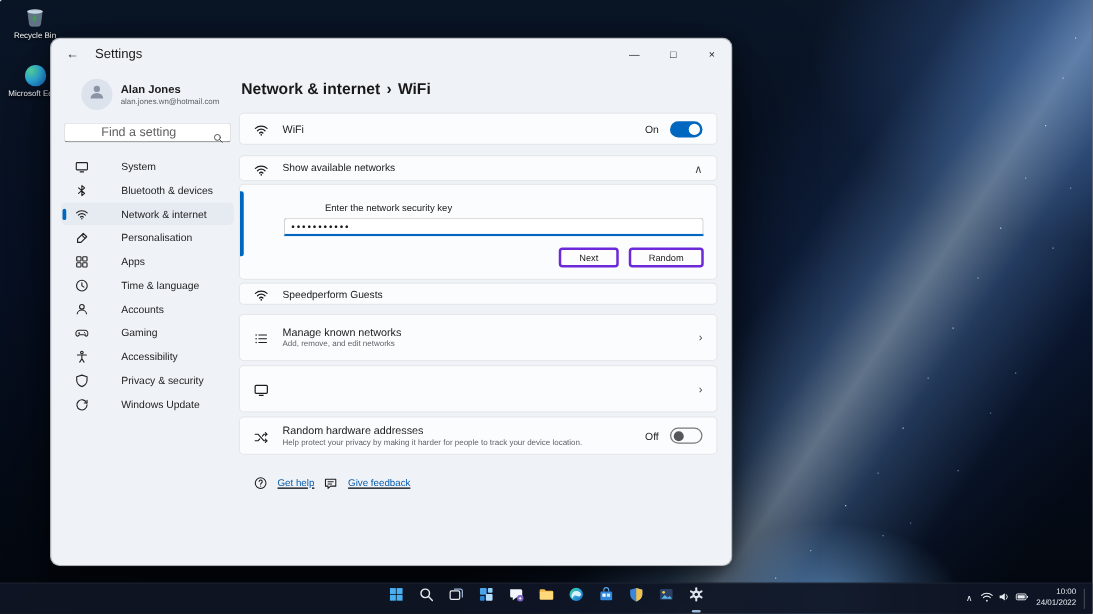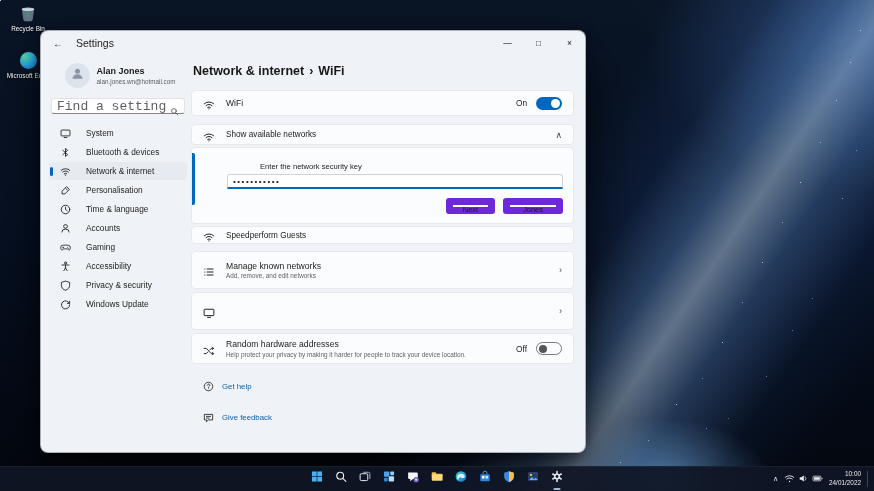--- a/index.html
+++ b/index.html
@@ -51,25 +51,25 @@
   
   .sidebar { width:150px; flex:0 0 auto; padding:2px 4px 0 8px; }
   .profile { display:flex; align-items:center; gap:7px; margin:6px 0 10px 4px;justify-content:center; }
   .avatar { width:25px; height:25px; border-radius:50%; background:#dde3ec; color:#8b94a5; display:grid; place-items:center; flex:0 0 auto; }
   .avatar svg { width:15px; height:15px; }
   .p-name { font-size:9px; font-weight:bold; color:#1b1b1b; line-height:1.25; }
   .p-email { font-size:6.3px; color:#5c6066; }
 
   .searchbox { margin:0 2px 10px 2px; height:16px; background:#fff; border:1px solid #e2e2e2; border-bottom:1px solid #858585;
     border-radius:3px; display:flex; align-items:center; padding:0 5px; }
-  .searchbox input { flex:1; min-width:0; border:0; outline:0; background:transparent; font-size:13px; color:#333; font-family:Liberation Mono, monospace; }
+  .searchbox input { flex:1; min-width:0; border:0; outline:0; background:transparent; font-size:10px; color:#333; font-family:Liberation Sans, sans-serif;margin-left:24px; }
   .searchbox input::placeholder { color:#5f5f5f; }
   .searchbox .icon { width:9px; height:9px; color:#4d4d4d; flex:0 0 auto; }
 
-  .nav-item { height:18px; display:flex; align-items:center; gap:15px; padding-left:11px; border-radius:4px;
+  .nav-item { height:18px; display:flex; align-items:center; gap:26px; padding-left:11px; border-radius:4px;
     font-size:8.3px; color:#1d1d1d; position:relative; margin-bottom:1px; }
   .nav-item .icon { width:11px; height:11px; color:#222; flex:0 0 auto; }
   .nav-item.selected { background:#e6eaf1; }
   .nav-item.selected::before { content:""; position:absolute; left:1px; top:4.5px; width:2.5px; height:9px; border-radius:2px; background:#0067c0; }
 
   
   .main { flex:1; min-width:0; padding-right:11px; display:flex; flex-direction:column; }
   .breadcrumb { margin:9px 0 12px 2px; font-size:12.5px; font-weight:bold; color:#191919; display:flex; align-items:center; gap:5px; }
 
   .card { background:#fbfcfd; border:1px solid #e6e8ea; border-radius:4px; display:flex; align-items:center;
@@ -92,31 +92,31 @@
 
   #connect-panel { display:block; padding:7px 10px 9px 14px; position:relative; margin-bottom:2px; }
   #connect-panel::before { content:""; position:absolute; left:0; top:5px; width:3px; height:52px; background:#0067c0; border-radius:0 2px 2px 0; }
   .net-head { display:flex; gap:9px; }
   .net-head .icon { width:12px; height:12px; color:#1d1d1d; margin-top:1px; }
   .prompt { margin:7px 0 3px 21px; font-size:7.6px; color:#1b1b1b;padding-left:33px; }
   .key-input { display:block; margin-left:21px; width:calc(100% - 21px); height:15px; background:#fff;
     border:1px solid #d2d2d2; border-bottom:2px solid #0067c0; border-radius:3px 3px 0 0;
     font-size:8px; letter-spacing:1.5px; color:#1b1b1b; padding:0 5px; outline:none; font-family:inherit; }
   .panel-buttons { display:flex; justify-content:flex-end; gap:8px; margin-top:9px; }
-  .btn { height:16px; display:grid; place-items:center; background:#fdfdfd; border:7px solid #6d28d9;
+  .btn { height:16px; display:grid; place-items:center; background:#fdfdfd; border:2px solid #6d28d9;
     border-radius:3px; font-size:7.4px; color:#1b1b1b; padding:0 10px; }
   .btn-next { min-width:48px; }
   .btn-cancel { min-width:60px; }
 
   #guests { height:18px; margin-bottom:7px;text-align:right; }
   #guests .row-title { font-size:8.2px; }
   #manage, #hardware { height:38px; }
   #random { height:31px; }
 
-  .footer { margin:14px 0 0 12px; display:flex; flex-direction:column; gap:20px; }
+  .footer { margin:14px 0 0 12px; display:flex; flex-direction:row; gap:8px;text-decoration:underline; }
   .flink { display:flex; align-items:center; gap:8px; font-size:7.8px; color:#0a5dab; }
   .flink .icon { width:11px; height:11px; color:#1d1d1d; }
 
   
   .taskbar { position:absolute; left:0; right:0; bottom:0; height:25px; background:rgba(15,22,37,.93);
     border-top:1px solid rgba(255,255,255,.05); }
   .tb-center { position:absolute; left:50%; top:1px; transform:translateX(-50%); display:flex; align-items:center; gap:5px; }
   .tb-btn { width:19px; height:19px; border-radius:4px; display:grid; place-items:center; position:relative; }
   .tb-btn svg { width:13px; height:13px; }
   .tb-btn.active::after { content:""; position:absolute; bottom:-3px; left:6px; right:6px; height:2px; border-radius:2px; background:#9fb9d8; }
@@ -216,20 +216,29 @@
           <span>Network &amp; internet</span>
         </div>
       <div class="nav-item">
           <span class="icon"><svg viewBox="0 0 16 16" fill="none" stroke="currentColor" stroke-width="1.3" stroke-linejoin="round">
               <path d="M9.6 2.4 13.6 6.4 7 13H3V9Z"></path>
               <path d="M8 4.6 11.4 8"></path>
             </svg></span>
           <span>Personalisation</span>
         </div>
       <div class="nav-item">
+          <span class="icon"><svg viewBox="0 0 16 16" fill="none" stroke="currentColor" stroke-width="1.3">
+              <rect x="2" y="2" width="5" height="5" rx="1"></rect>
+              <rect x="9" y="2" width="5" height="5" rx="1"></rect>
+              <rect x="2" y="9" width="5" height="5" rx="1"></rect>
+              <rect x="9" y="9" width="5" height="5" rx="1"></rect>
+            </svg></span>
+          <span>Apps</span>
+        </div>
+      <div class="nav-item">
           <span class="icon"><svg viewBox="0 0 16 16" fill="none" stroke="currentColor" stroke-width="1.3" stroke-linecap="round">
               <circle cx="8" cy="8" r="6.2"></circle>
               <path d="M8 4.6V8l2.4 1.7"></path>
             </svg></span>
           <span>Time &amp; language</span>
         </div>
       <div class="nav-item">
           <span class="icon"><svg viewBox="0 0 16 16" fill="none" stroke="currentColor" stroke-width="1.3">
               <circle cx="8" cy="5" r="2.7"></circle>
               <path d="M2.6 13.8a5.4 5 0 0 1 10.8 0"></path>
@@ -300,21 +309,21 @@
       </div>
 
       <div class="card" id="connect-panel">
         <div class="prompt">Enter the network security key</div>
         <input class="key-input" type="text" value="•••••••••••" style="">
         <div class="panel-buttons">
           <div class="btn btn-next">
               <span>Next</span>
             </div>
           <div class="btn btn-cancel">
-              <span>Jones</span>
+              <span>Random</span>
             </div>
         </div>
       </div>
 
       <div class="card" id="guests">
         <span class="icon"><svg viewBox="0 0 16 16" fill="none" stroke="currentColor" stroke-width="1.3" stroke-linecap="round">
               <path d="M1.8 6.3a9 9 0 0 1 12.4 0"></path>
               <path d="M4 8.8a5.7 5.7 0 0 1 8 0"></path>
               <path d="M6.2 11.2a2.7 2.7 0 0 1 3.6 0"></path>
               <circle cx="8" cy="13.1" r="0.9" fill="currentColor" stroke="none"></circle>

